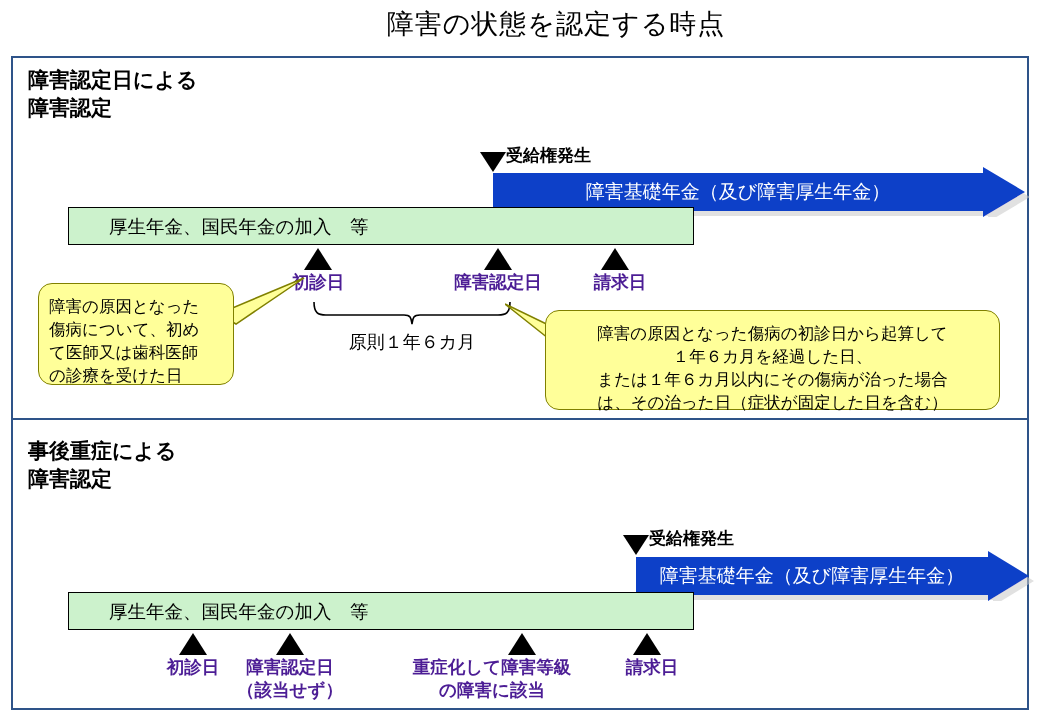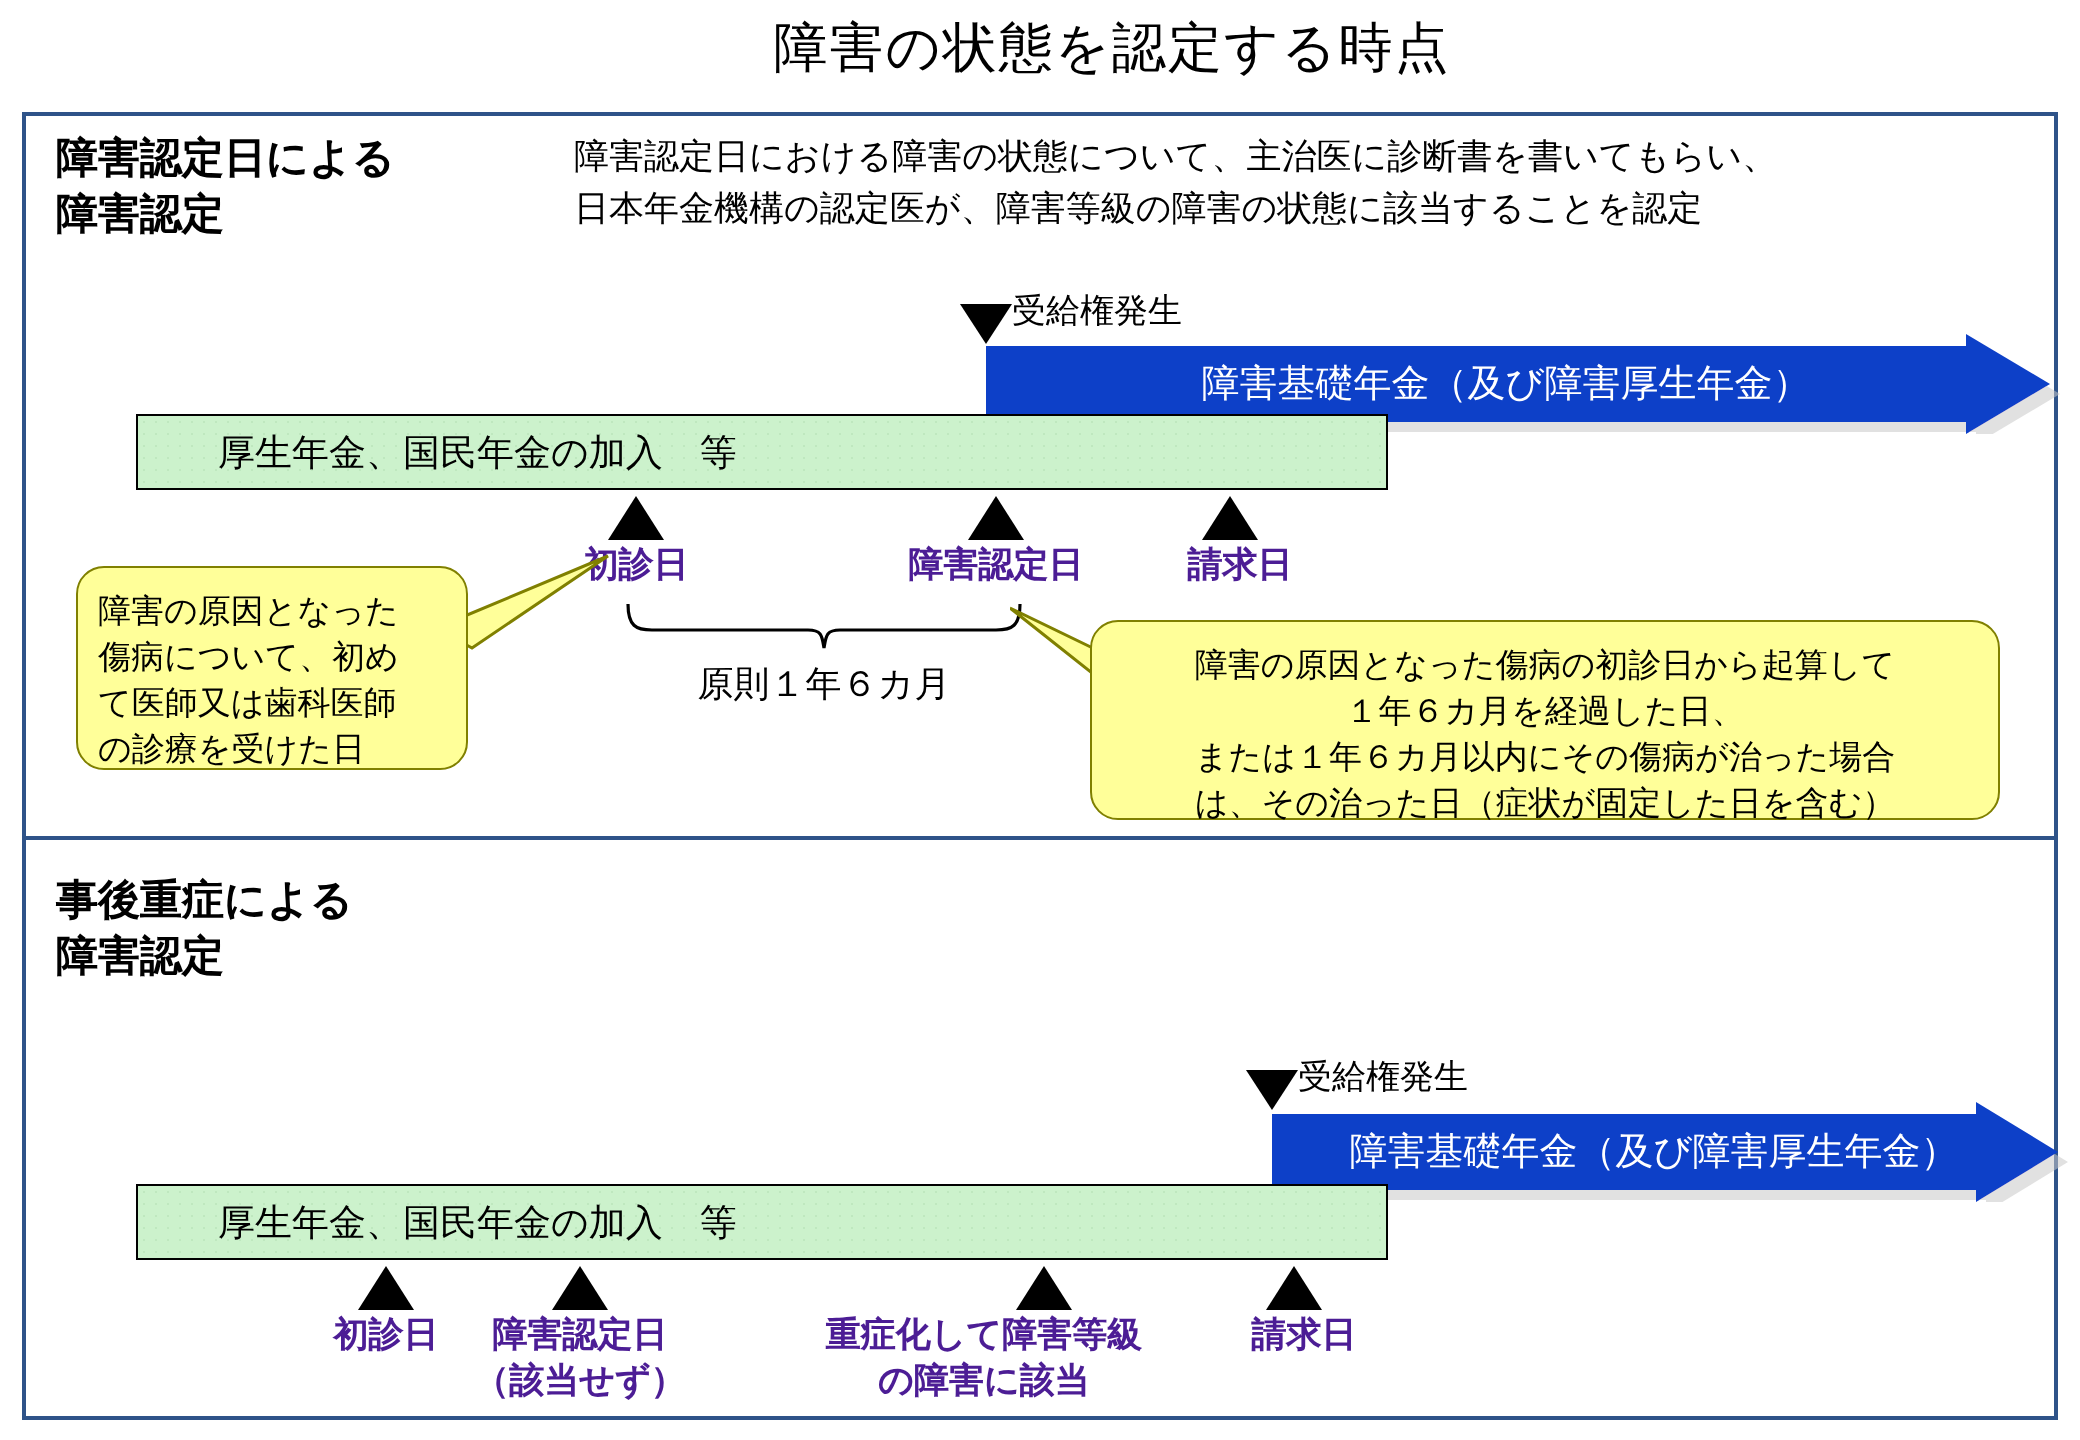--- a/index.html
+++ b/index.html
@@ -54,35 +54,34 @@
   #sec2-desc{left:268px;top:433px;}
 
   
   .arrow-wrap{position:absolute;}
   .arrow-svg{display:block;}
   .arrow-label{
     position:absolute;
     color:#ffffff;font-size:19px;
     white-space:nowrap;
     pointer-events:none;
-    padding-left:15px;
   }
 
   
   .entitle{position:absolute;}
   .entitle .tri{
     position:absolute;left:0;top:8px;
     width:0;height:0;
     border-left:13px solid transparent;
     border-right:13px solid transparent;
     border-top:20px solid #000;
   }
   .entitle .txt{
     position:absolute;left:26px;top:0;
-    font-size:17px;font-weight:normal;color:#000;
+    font-size:17px;font-weight:bold;color:#000;
     white-space:nowrap;
   }
 
   
   .greenbar{
     position:absolute;
     background:#CCF2CC;
     border:1.5px solid #000;
     box-sizing:border-box;
     background-image:radial-gradient(#BFE8BF 0.6px, transparent 0.7px);
@@ -135,22 +134,20 @@
 
 <div class="page">
 
   <div class="title">障害の状態を認定する時点</div>
 
   <div class="frame"></div>
   <div class="divider"></div>
 
   <div id="sec1-head" class="sec-head">障害認定日による
 障害認定</div>
-  <div id="sec1-desc" class="sec-desc">障害認定日における障害の状態について、主治医に診断書を書いてもらい、
-日本年金機構の認定医が、障害等級の障害の状態に該当することを認定</div>
 
   <div class="arrow-wrap" style="left:493px;top:167px;">
     <svg class="arrow-svg" width="537" height="50" viewBox="0 0 537 50">
       <defs>
         <filter id="sh1" x="-10%" y="-10%" width="130%" height="140%">
           <feOffset in="SourceAlpha" dx="5" dy="5" result="o"></feOffset>
           <feColorMatrix in="o" type="matrix" values="0 0 0 0 0.58  0 0 0 0 0.58  0 0 0 0 0.58  0 0 0 0.55 0" result="c"></feColorMatrix>
           <feMerge>
               <feMergeNode in="c"></feMergeNode>
               <feMergeNode in="SourceGraphic"></feMergeNode>

